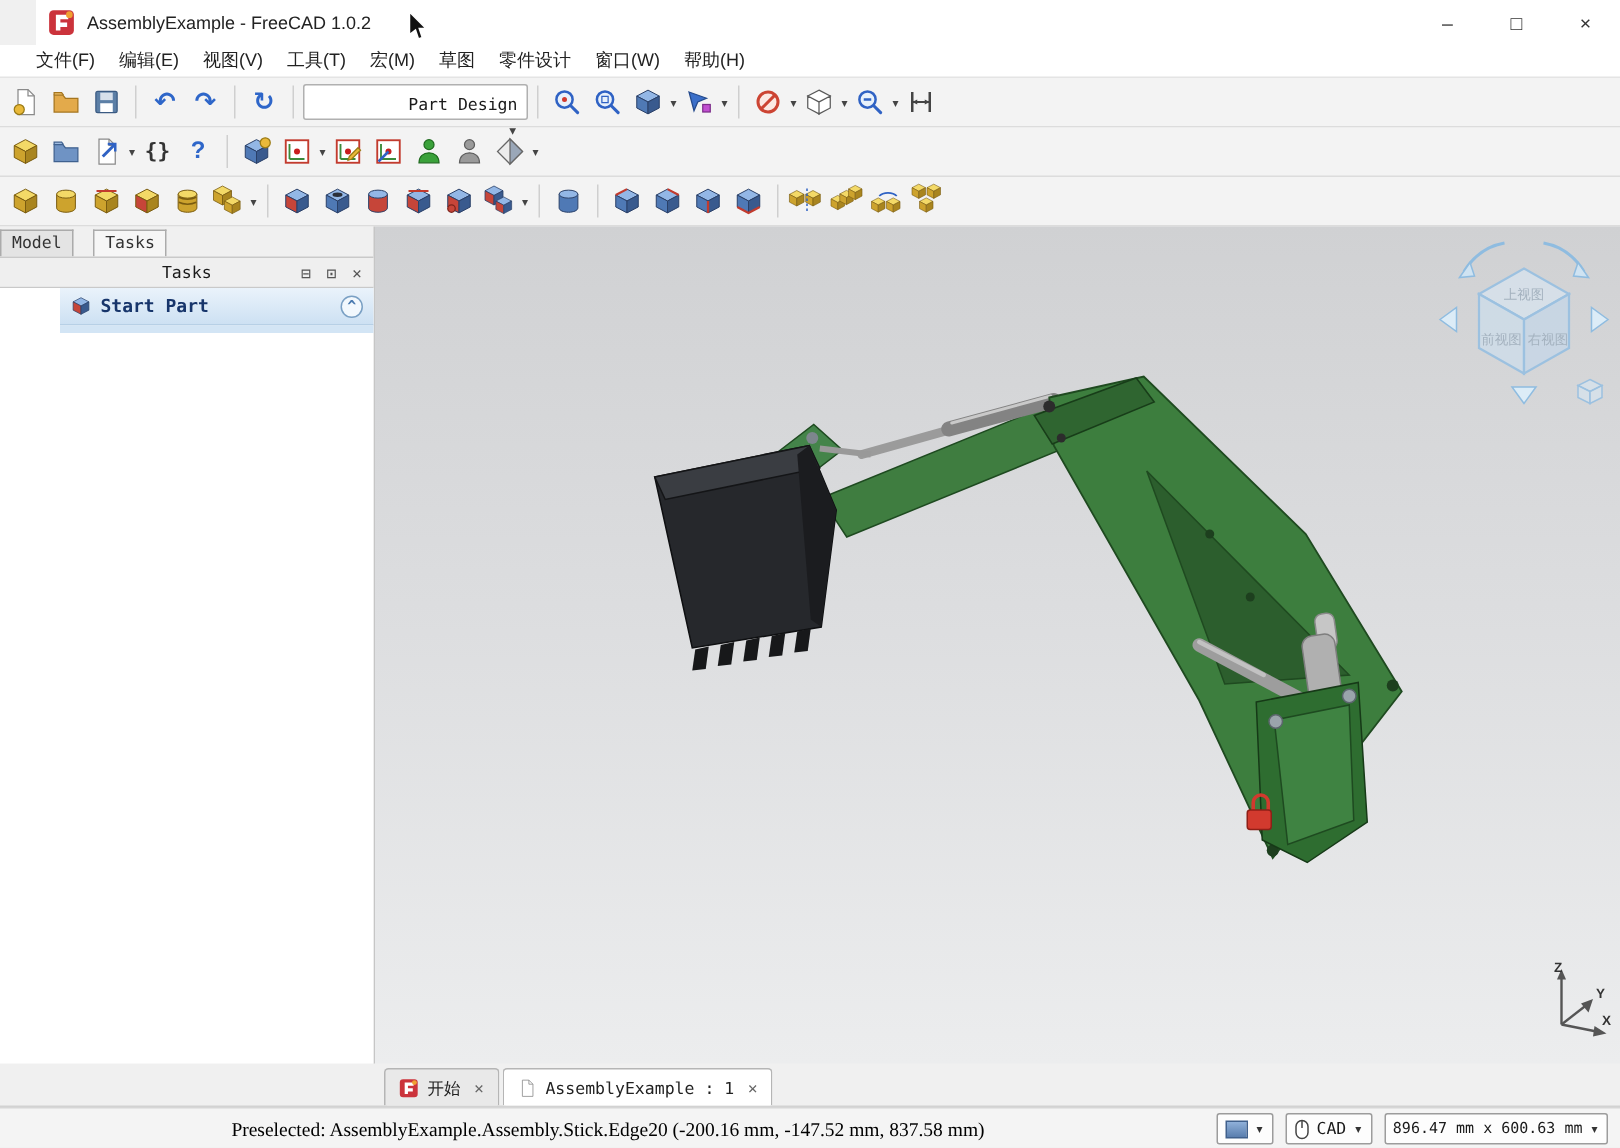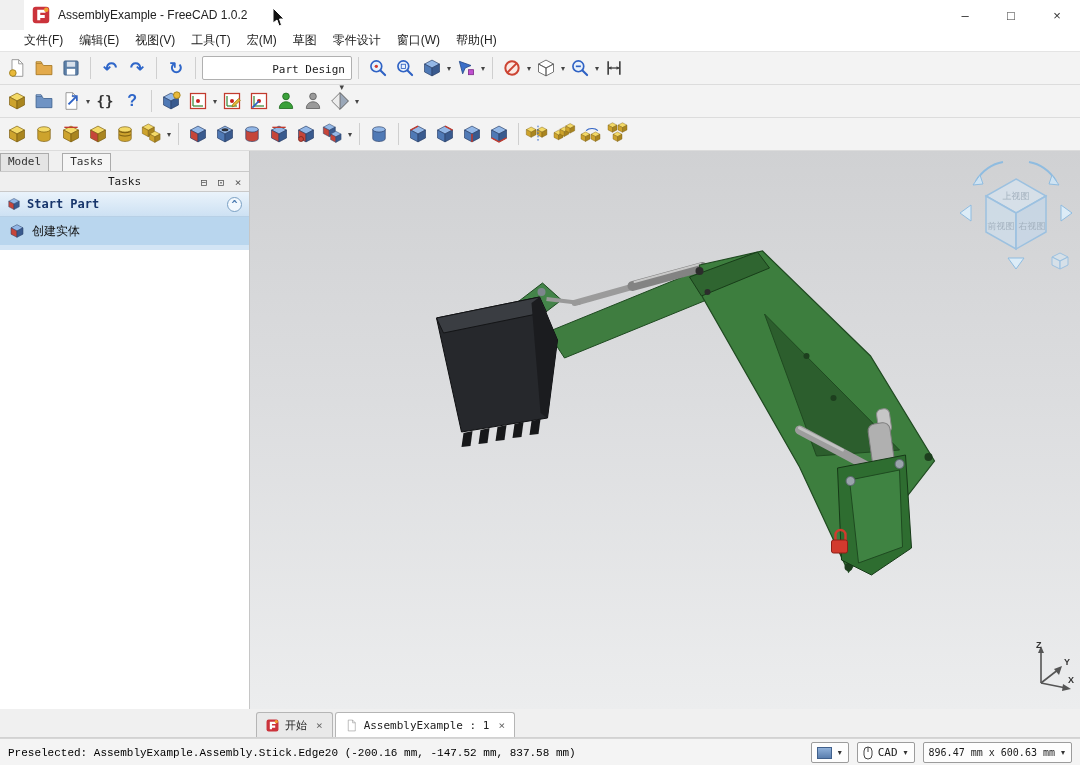--- a/index.html
+++ b/index.html
@@ -37,21 +37,21 @@
 
   
   .main { display:flex; height:558px; }
   .left-panel { width:250px; background:#f0f0f0; border-right:1px solid #c6c6c6; display:flex; flex-direction:column; }
   .panel-tabs { display:flex; padding:2px 0 0 0; height:20px; gap:13px; }
   .ptab { border:1px solid #ababab; border-bottom:none; padding:1px 7px 0; font-size:11px; background:#e4e4e4; color:#333; font-family:"DejaVu Sans Mono", monospace; }
   .ptab.active { background:#f6f6f6; }
   .panel-titlebar { height:20px; position:relative; display:flex; align-items:center; justify-content:center; font-size:11px; font-family:"DejaVu Sans Mono", monospace; background:#efefef; border-top:1px solid #c9c9c9; }
   .panel-winbtns { position:absolute; right:4px; top:0; height:20px; display:flex; gap:3px; align-items:center; color:#555; font-size:11px; }
   .panel-winbtns span { width:14px; text-align:center; }
-  .tasks-body { flex:1; background:#ffffff; border-top:1px solid #c9c9c9; display:flex; flex-direction:column; }
+  .tasks-body { flex:1; background:#ffffff; border-top:1px solid #c9c9c9; display:flex; flex-direction:column;padding-left:40px; }
   .section-header { height:25px; display:flex; align-items:center; gap:6px; padding:0 7px; background:linear-gradient(#eaf3fb,#cde1f3); border-bottom:1px solid #b7d0e6; color:#17356b; font-weight:bold; font-family:"DejaVu Sans Mono", monospace; font-size:12px; }
   .collapse-btn { margin-left:auto; width:15px; height:15px; border:1px solid #7aa0c4; border-radius:50%; color:#4a7ab0; font-size:10px; line-height:13px; text-align:center; background:#f2f8fd; }
   .task-item { height:28px; display:flex; align-items:center; gap:7px; padding:0 9px; background:#b9d6ee; font-size:12px; color:#111; }
   .task-item svg { width:16px; height:16px; }
   .task-footer { height:5px; background:#d3e5f5; }
 
   
   .viewport { flex:1; position:relative; background:linear-gradient(180deg,#d0d1d3 0%, #dcdddf 45%, #ecedee 100%); overflow:hidden; }
   .model-svg { position:absolute; inset:0; width:100%; height:100%; }
   .navcube { position:absolute; top:6px; right:4px; width:120px; height:118px; }
@@ -61,21 +61,21 @@
 
   
   .doc-tabstrip { height:29px; background:#f0f0f0; border-bottom:1px solid #d2d2d2; display:flex; align-items:flex-end; padding-left:256px; gap:2px; }
   .doc-tab { height:25px; display:flex; align-items:center; gap:6px; padding:0 9px; border:1px solid #b5b5b5; border-bottom:none; border-radius:3px 3px 0 0; background:#e9e9e9; font-family:"DejaVu Sans Mono", monospace; font-size:11px; color:#222; }
   .doc-tab.active { background:#ffffff; }
   .tab-close { color:#666; font-size:11px; padding-left:3px; }
   .doc-tab svg { width:13px; height:13px; }
 
   
   .statusbar { height:28px; background:#f4f4f4; border-top:1px solid #d6d6d6; display:flex; align-items:center; padding:0 8px; gap:8px; }
-  .status-msg { font-family:Liberation Mono, monospace; font-size:11px; color:#000; flex:1; white-space:nowrap; overflow:hidden; }
+  .status-msg { font-family:Liberation Serif, serif; font-size:13px; color:#000; flex:1; white-space:nowrap; overflow:hidden;text-align:center; }
   .scombo { display:flex; align-items:center; gap:5px; background:#fdfdfd; border:1px solid #9c9c9c; border-radius:2px; height:21px; padding:0 5px; font-size:11px; }
   .scombo .dd { font-size:8px; color:#333; }
   .swatch { width:15px; height:12px; background:linear-gradient(#8fb0d9,#5a7eae); border:1px solid #40608c; }
   .dim-text { font-family:"DejaVu Sans Mono", monospace; font-size:10px; }
 
   .cursor { position:absolute; left:272px; top:8px; z-index:50; width:14px; height:20px; }
 </style>
 </head>
 <body>
 
@@ -467,26 +467,20 @@
         <span>×</span>
       </div>
     </div>
     <div class="tasks-body">
       <div class="section-header">
         <svg width="14" height="14" viewBox="0 0 24 24" class="icon-rb">
             <use href="#s-cube"></use>
           </svg>
         <span>Start Part</span>
         <span class="collapse-btn">^</span>
-      </div>
-      <div class="task-item">
-        <svg viewBox="0 0 24 24" class="icon-rb">
-            <use href="#s-cube"></use>
-          </svg>
-        <span>创建实体</span>
       </div>
       <div class="task-footer"></div>
     </div>
   </div>
 
   <div class="viewport">
     <svg class="model-svg" viewBox="0 0 829 558">
       <g>
 
         <polygon points="297,181 444,121 461,147 314,207" fill="#3f7d40" stroke="#1e4a20"></polygon>

